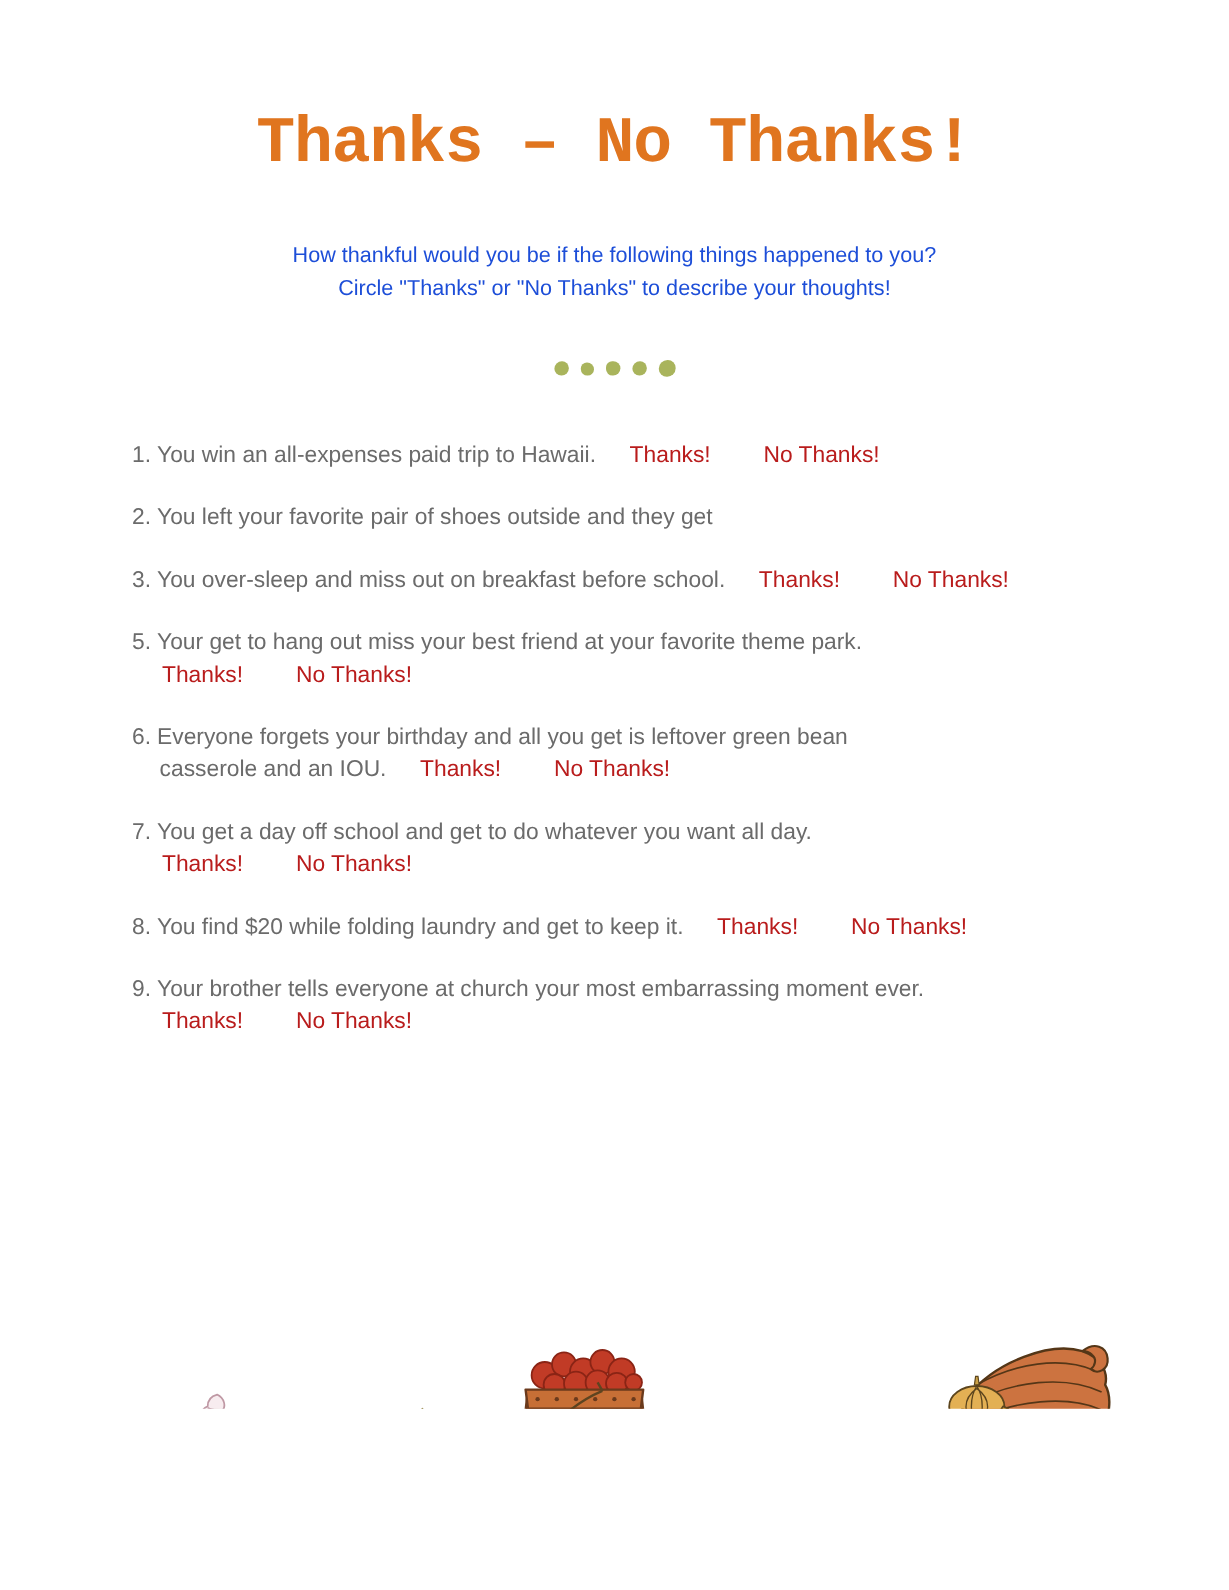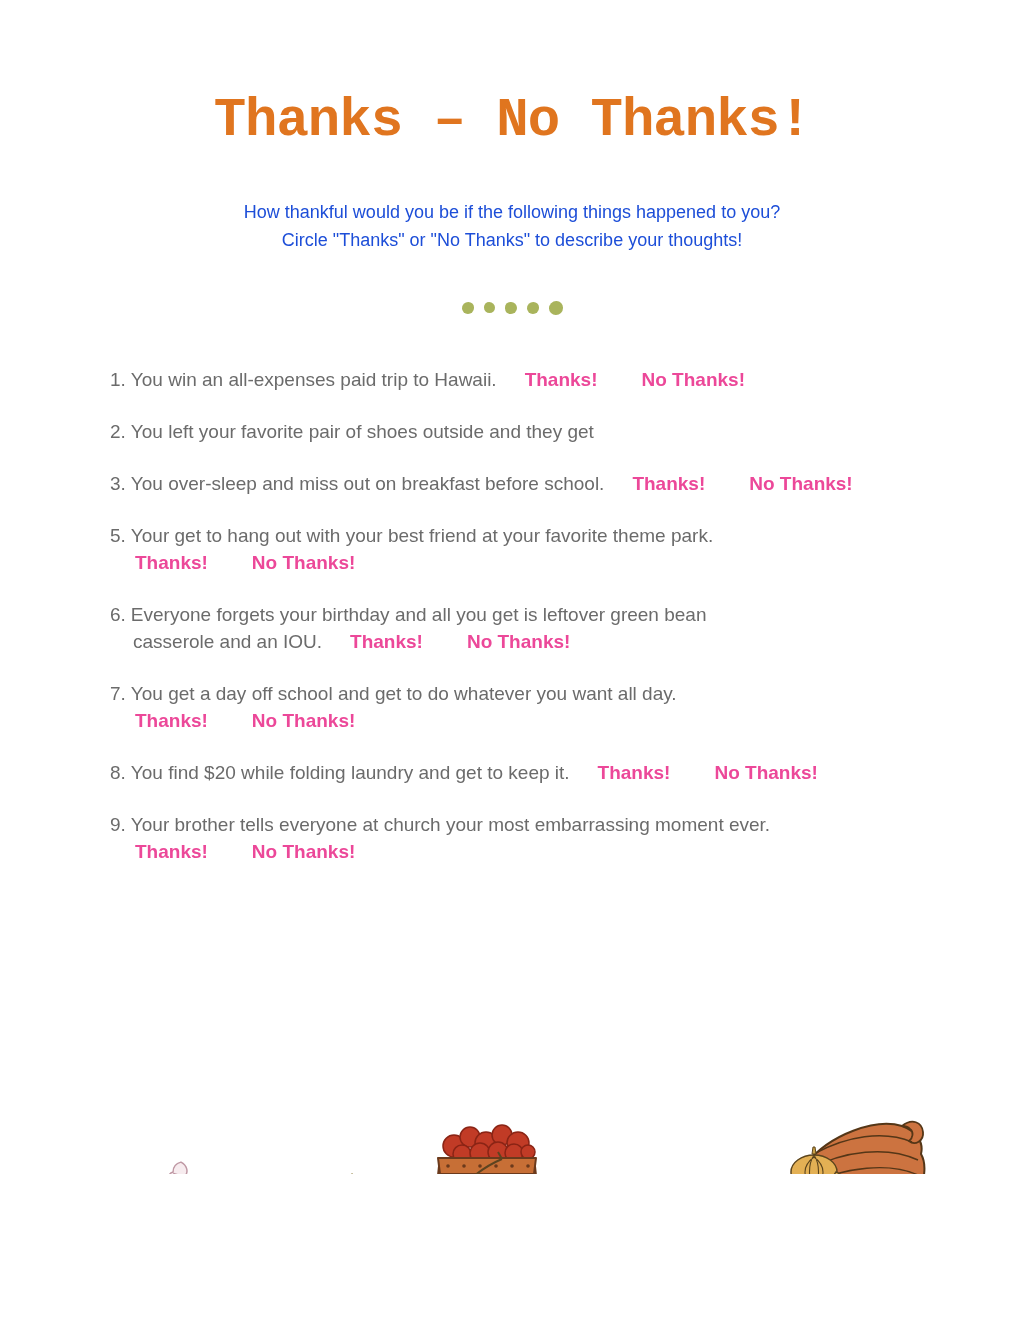--- a/index.html
+++ b/index.html
@@ -59,22 +59,22 @@
   .questions {
     margin: 52px 40px 0 110px;
     font-size: 19px;
     line-height: 27px;
     color: #6b6b6b;
   }
   .question { margin-bottom: 25px; }
   .q-line.cont { padding-left: 23px; }
   .q-num { margin-right: 5px; }
   .opt {
-    font-weight: 700;
-    color: #ec4899;
+    font-weight: 400;
+    color: #b91c1c;
     margin-left: 28px;
     white-space: nowrap;
     cursor: pointer;
   }
   .opt + .opt { margin-left: 44px; }
   .options-line .opt:first-child { margin-left: 2px; }
   .footer {
     position: absolute;
     left: 0;
     top: 1100px;
@@ -106,21 +106,21 @@
       <div class="question">
         <div class="q-line first"><span class="q-num">1.</span><span class="q-text">You win an all-expenses paid trip to Hawaii.</span><span><span class="opt">Thanks!</span><span class="opt">No Thanks!</span></span></div>
       </div>
       <div class="question">
         <div class="q-line first"><span class="q-num">2.</span><span class="q-text">You left your favorite pair of shoes outside and they get</span></div>
       </div>
       <div class="question">
         <div class="q-line first"><span class="q-num">3.</span><span class="q-text">You over-sleep and miss out on breakfast before school.</span><span><span class="opt">Thanks!</span><span class="opt">No Thanks!</span></span></div>
       </div>
       <div class="question">
-        <div class="q-line first"><span class="q-num">5.</span><span class="q-text">Your get to hang out with your best friend at your favorite theme park.</span></div>
+        <div class="q-line first"><span class="q-num">5.</span><span class="q-text">Your get to hang out miss your best friend at your favorite theme park.</span></div>
         <div class="q-line cont options-line"><span><span class="opt">Thanks!</span><span class="opt">No Thanks!</span></span></div>
       </div>
       <div class="question">
         <div class="q-line first"><span class="q-num">6.</span><span class="q-text">Everyone forgets your birthday and all you get is leftover green bean</span></div>
         <div class="q-line cont"><span class="q-text">casserole and an IOU.</span><span><span class="opt">Thanks!</span><span class="opt">No Thanks!</span></span></div>
       </div>
       <div class="question">
         <div class="q-line first"><span class="q-num">7.</span><span class="q-text">You get a day off school and get to do whatever you want all day.</span></div>
         <div class="q-line cont options-line"><span><span class="opt">Thanks!</span><span class="opt">No Thanks!</span></span></div>
       </div>

